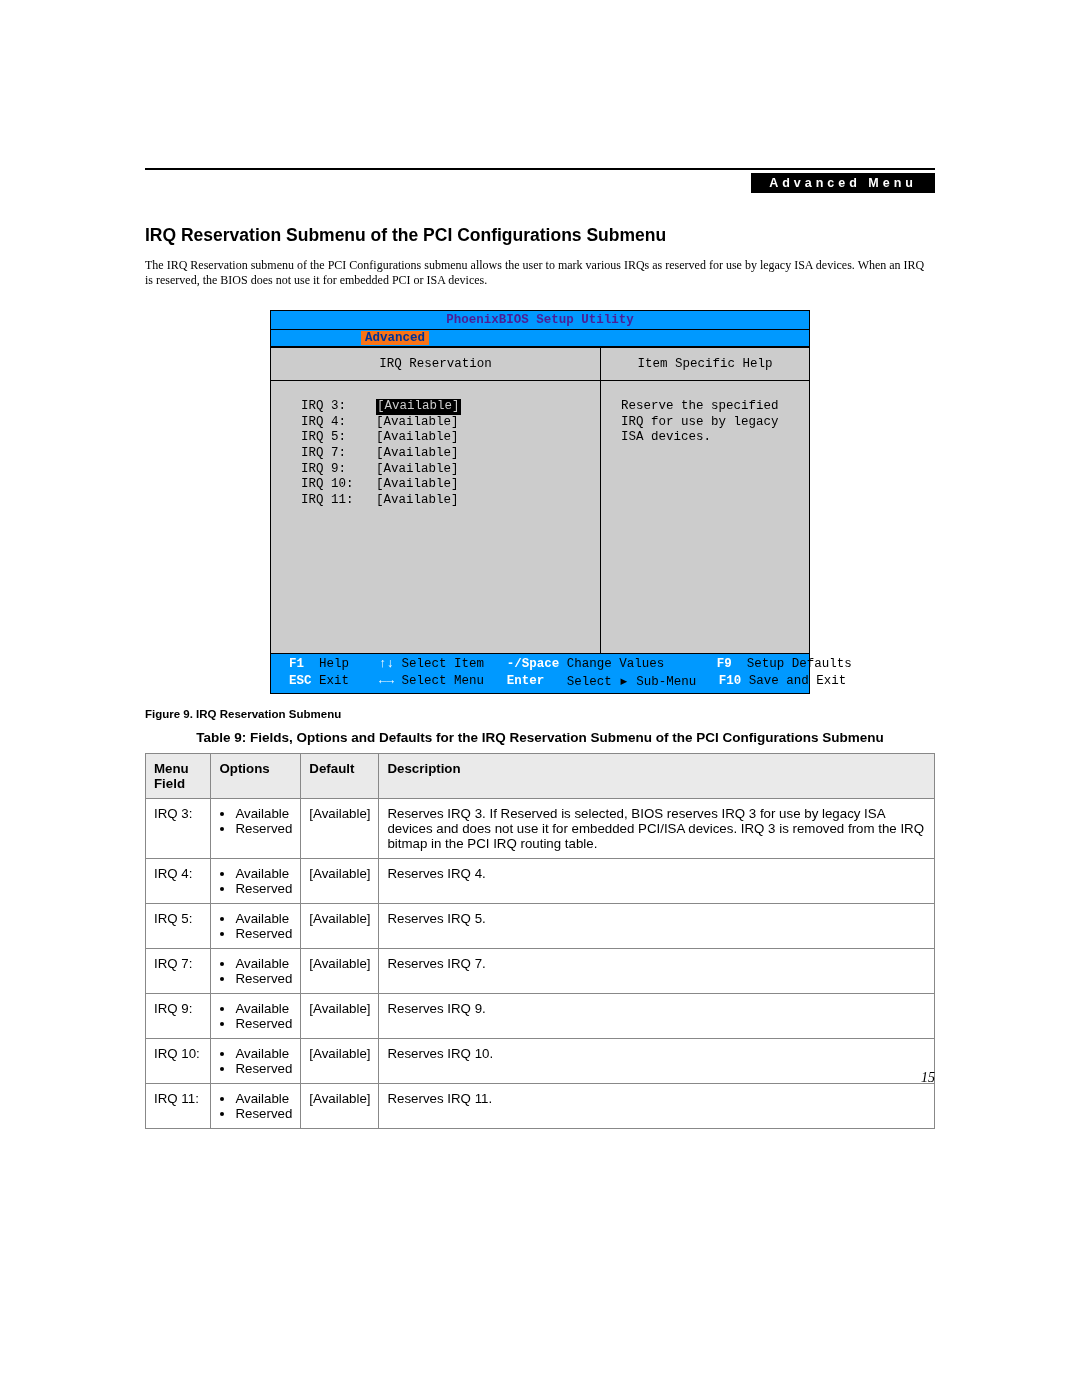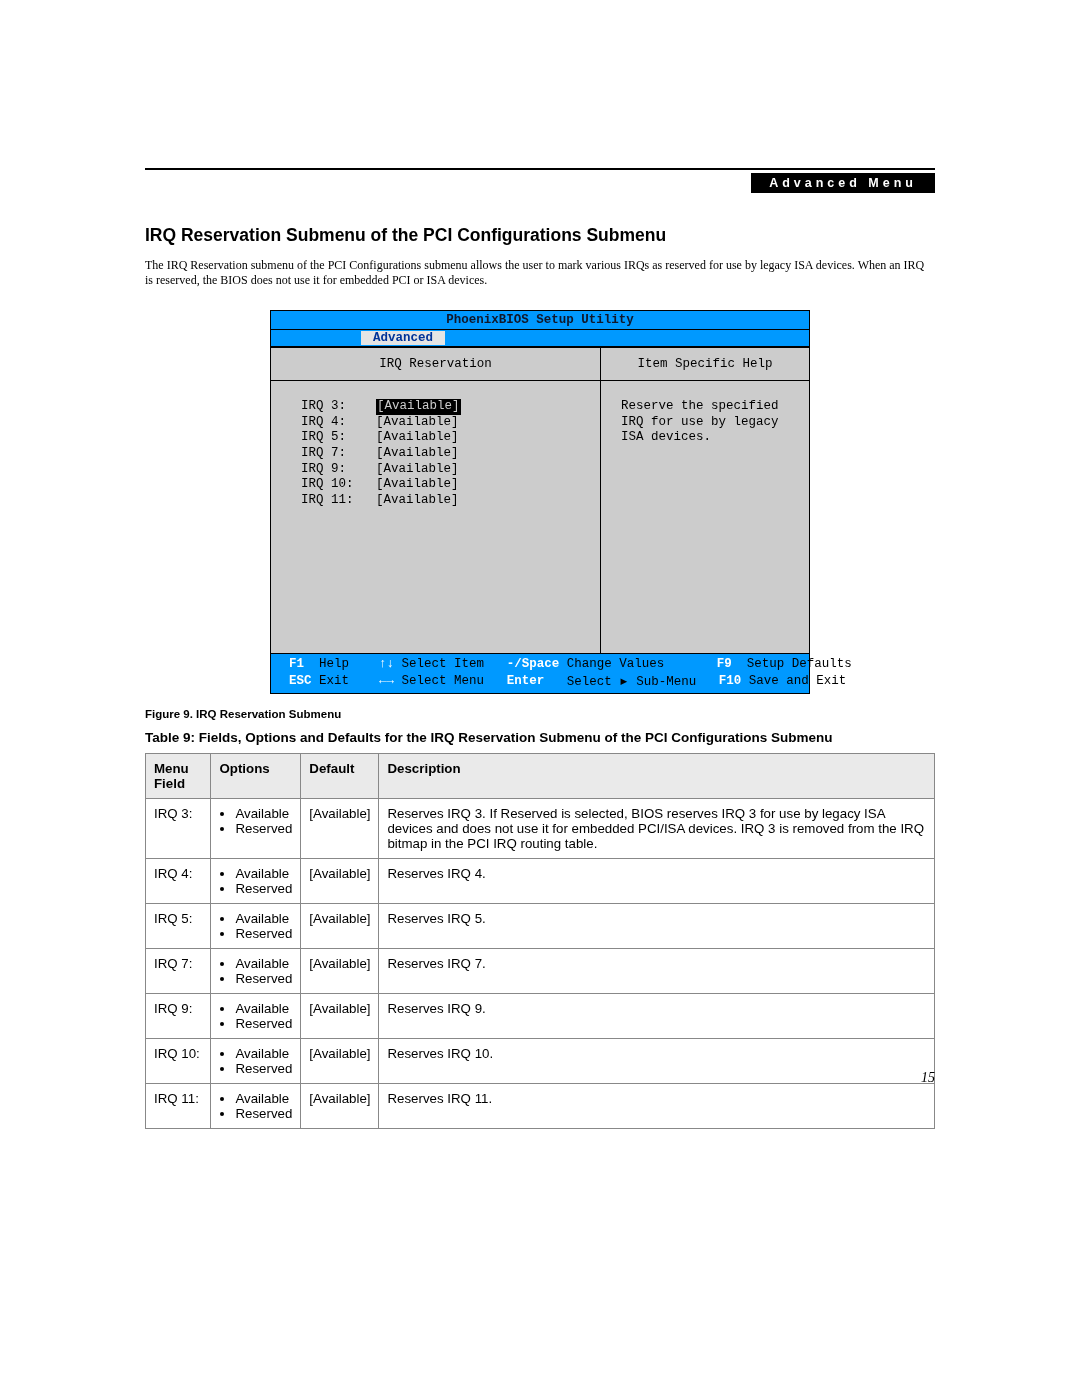--- a/index.html
+++ b/index.html
@@ -35,34 +35,34 @@
     font-size: 12px; line-height: 1.25;
   }
   
   .bios-wrap {
     margin: 22px auto 0 auto;
     width: 540px;
     font-family: "Courier New", monospace;
     font-size: 12.5px;
   }
   .bios-title {
-    background: #0099ff; color:#0f172a;
+    background: #0099ff; color:#4c1d95;
     border: 1px solid #000;
     text-align: center; padding: 2px 0;
     font-weight: bold;
   }
   .bios-tabs {
     background: #0099ff;
     border-left:1px solid #000; border-right:1px solid #000; border-bottom:1px solid #000;
     padding: 1px 0 1px 90px;
   }
   .bios-tab-sel {
     display: inline-block;
-    background: #e5e5e5; color:#003399;
-    padding: 0 12px; font-weight: bold;
+    background: #f97316; color:#003399;
+    padding: 0 4px; font-weight: bold;
   }
   .bios-body {
     display: flex;
     border: 1px solid #000;
     background: #cccccc; color:#000;
     height: 305px;
   }
   .bios-left {
     width: 330px; border-right: 1px solid #000;
     box-sizing: border-box;
@@ -91,20 +91,21 @@
   .bf-txt { }
   .tri { font-family: Arial, sans-serif; display:inline-block; transform: scale(.7); }
   .figure-caption {
     text-align:left;
     font-family: Arial, sans-serif;
     font-weight: bold;
     font-size: 11.5px;
     margin: 14px 0 10px 0;
   }
   .table-caption {
+    text-align:center;
     font-family: Arial, sans-serif;
     font-weight: bold;
     font-size: 13.5px;
     margin: 4px 0 8px 0;
   }
   table.fields {
     width: 100%; border-collapse: collapse;
     font-family: Arial, Helvetica, sans-serif;
     font-size: 13.3px;
   }

